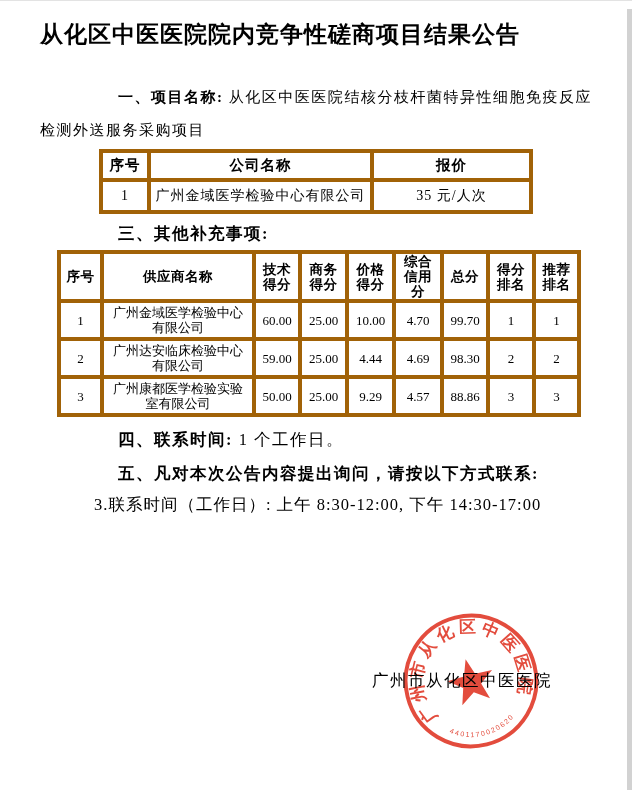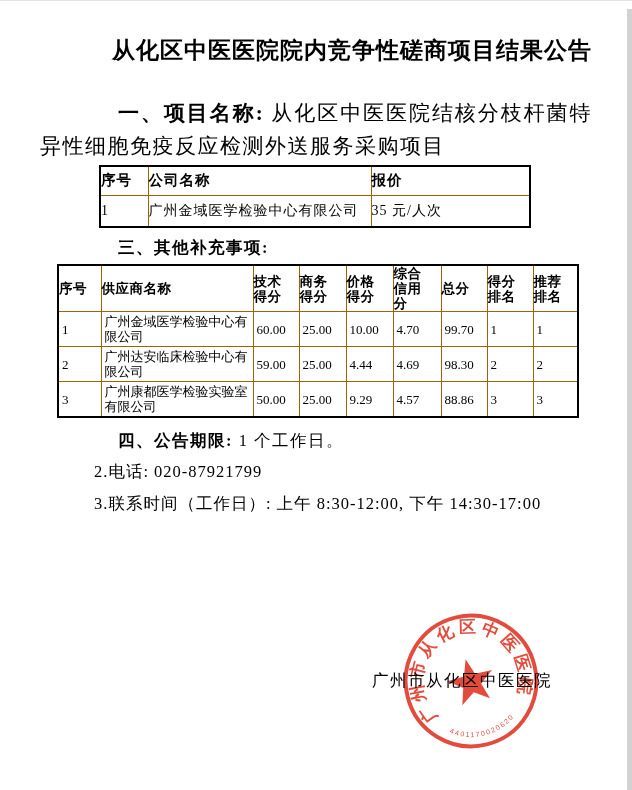--- a/index.html
+++ b/index.html
@@ -11,49 +11,49 @@
     position: relative;
     overflow: hidden;
     border-top: 1px solid #e3e3e3;
   }
   .edge-strip {
     position: absolute; top: 8px; right: 0; width: 5px; bottom: 0;
     background: #d2d2d2;
   }
   .content { padding: 0 40px; }
   .doc-title {
-    margin-top: 34px;
-    text-align: right;
+    margin-top: 18px;
+    text-align: left;
     font-size: 23px;
     font-weight: bold;
     letter-spacing: 1px;
     line-height: 32px;
   }
   p.para {
-    font-size: 21px;
+    font-size: 15px;
     letter-spacing: 1.5px;
     line-height: 33px;
     text-align: justify;
   }
   .indent2 { text-indent: 78px; }
   .heading { font-weight: bold; line-height: 28px; font-size: 16.5px; letter-spacing: 1.5px; }
   .h-mt1 { margin-top: 3px; }
   .h-mt2 { margin-top: 6px; }
   .h-mt3 { margin-top: 8px; line-height: 30px; }
   .h-mt4 { margin-top: 4px; line-height: 30px; }
   .mt-title { margin-top: 30px; }
   b.lbl { font-weight: bold; }
   .contact-line {
     font-size: 16.5px; letter-spacing: 1px; line-height: 32px;
     text-indent: 54px;
   }
   .c1 { margin-top: 3px; }
 
   table { border-collapse: collapse; border: 2px solid #000; table-layout: fixed; }
-  th, td { border: 1px solid #a16207; text-align: left; vertical-align: middle; }
+  th, td { border: 4px solid #a16207; text-align: center; vertical-align: middle; }
 
   table.result-table { width: 430px; margin-left: 59px; margin-top: 2px; }
   table.result-table th { height: 29px; font-size: 14.5px; font-weight: bold; letter-spacing: 1px; }
   table.result-table td { height: 32px; font-size: 14px; letter-spacing: 1px; }
 
   table.score-table { width: 520px; margin-left: 17px; margin-top: 2px; }
   table.score-table th {
     height: 46px; font-size: 13.5px; font-weight: bold;
     white-space: pre-line; line-height: 15px; letter-spacing: 0.5px;
   }
@@ -169,24 +169,24 @@
           <td>25.00</td>
           <td>9.29</td>
           <td>4.57</td>
           <td>88.86</td>
           <td>3</td>
           <td>3</td>
         </tr>
       </tbody>
   </table>
 
-  <p class="heading indent2 h-mt3"><b class="lbl">四、公告期限:</b><span style="font-weight:normal"> 1 个工作日。</span></p>
-
-
-  <p class="contact-line">2.电话: 020-87921799</p>
+  <p class="heading indent2 h-mt3"><b class="lbl">四、联系时间:</b><span style="font-weight:normal"> 1 个工作日。</span></p>
+
+  <p class="heading indent2 h-mt4">五、凡对本次公告内容提出询问，请按以下方式联系:</p>
+
   <p class="contact-line">3.联系时间（工作日）: 上午 8:30-12:00, 下午 14:30-17:00</p>
 
 </div>
 
 <div class="signature-block">
   <div>广州市从化区中医医院</div>
 </div>
 
 <svg class="stamp" viewBox="0 0 150 150" xmlns="http://www.w3.org/2000/svg">
   <g transform="rotate(-14 75 75)">

